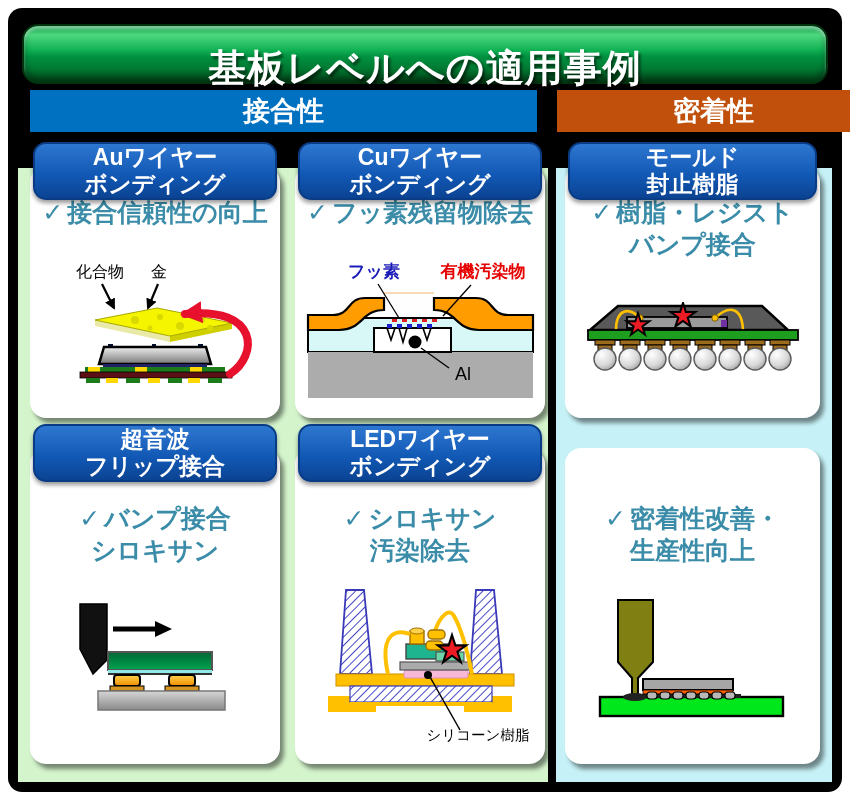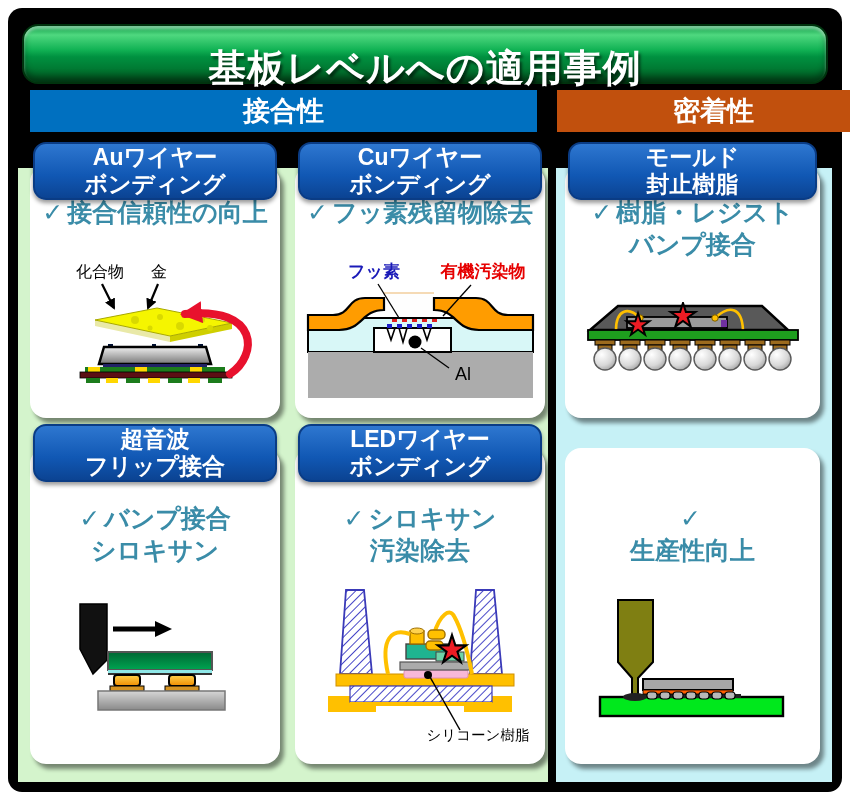--- a/index.html
+++ b/index.html
@@ -365,20 +365,21 @@
     <span>LEDワイヤー</span>
     <span>ボンディング</span>
   </div>
 </div>
 
 <div class="cardw c6 row2">
   <div class="card-body">
     <div class="check">
       <div class="check-line">
           <span class="chk">✓</span>
+          <span>密着性改善・</span>
         </div>
       <div class="check-line">生産性向上</div>
     </div>
     <svg class="m6" width="200" height="120" viewBox="0 0 200 120">
       <rect x="7" y="99" width="183" height="19" fill="#00E81C" stroke="#000" stroke-width="2.4"></rect>
       <polygon points="25,2 60,2 60,64 45,80 45,97 39,97 39,80 25,64" fill="#7F7F12" stroke="#000" stroke-width="2"></polygon>
       <ellipse cx="42" cy="99" rx="12" ry="4" fill="#222"></ellipse>
       <rect x="44" y="96" width="104" height="4" fill="#222"></rect>
       <g>
         <rect x="50" y="81" width="90" height="11" fill="#A6A6A6" stroke="#000" stroke-width="2"></rect>

